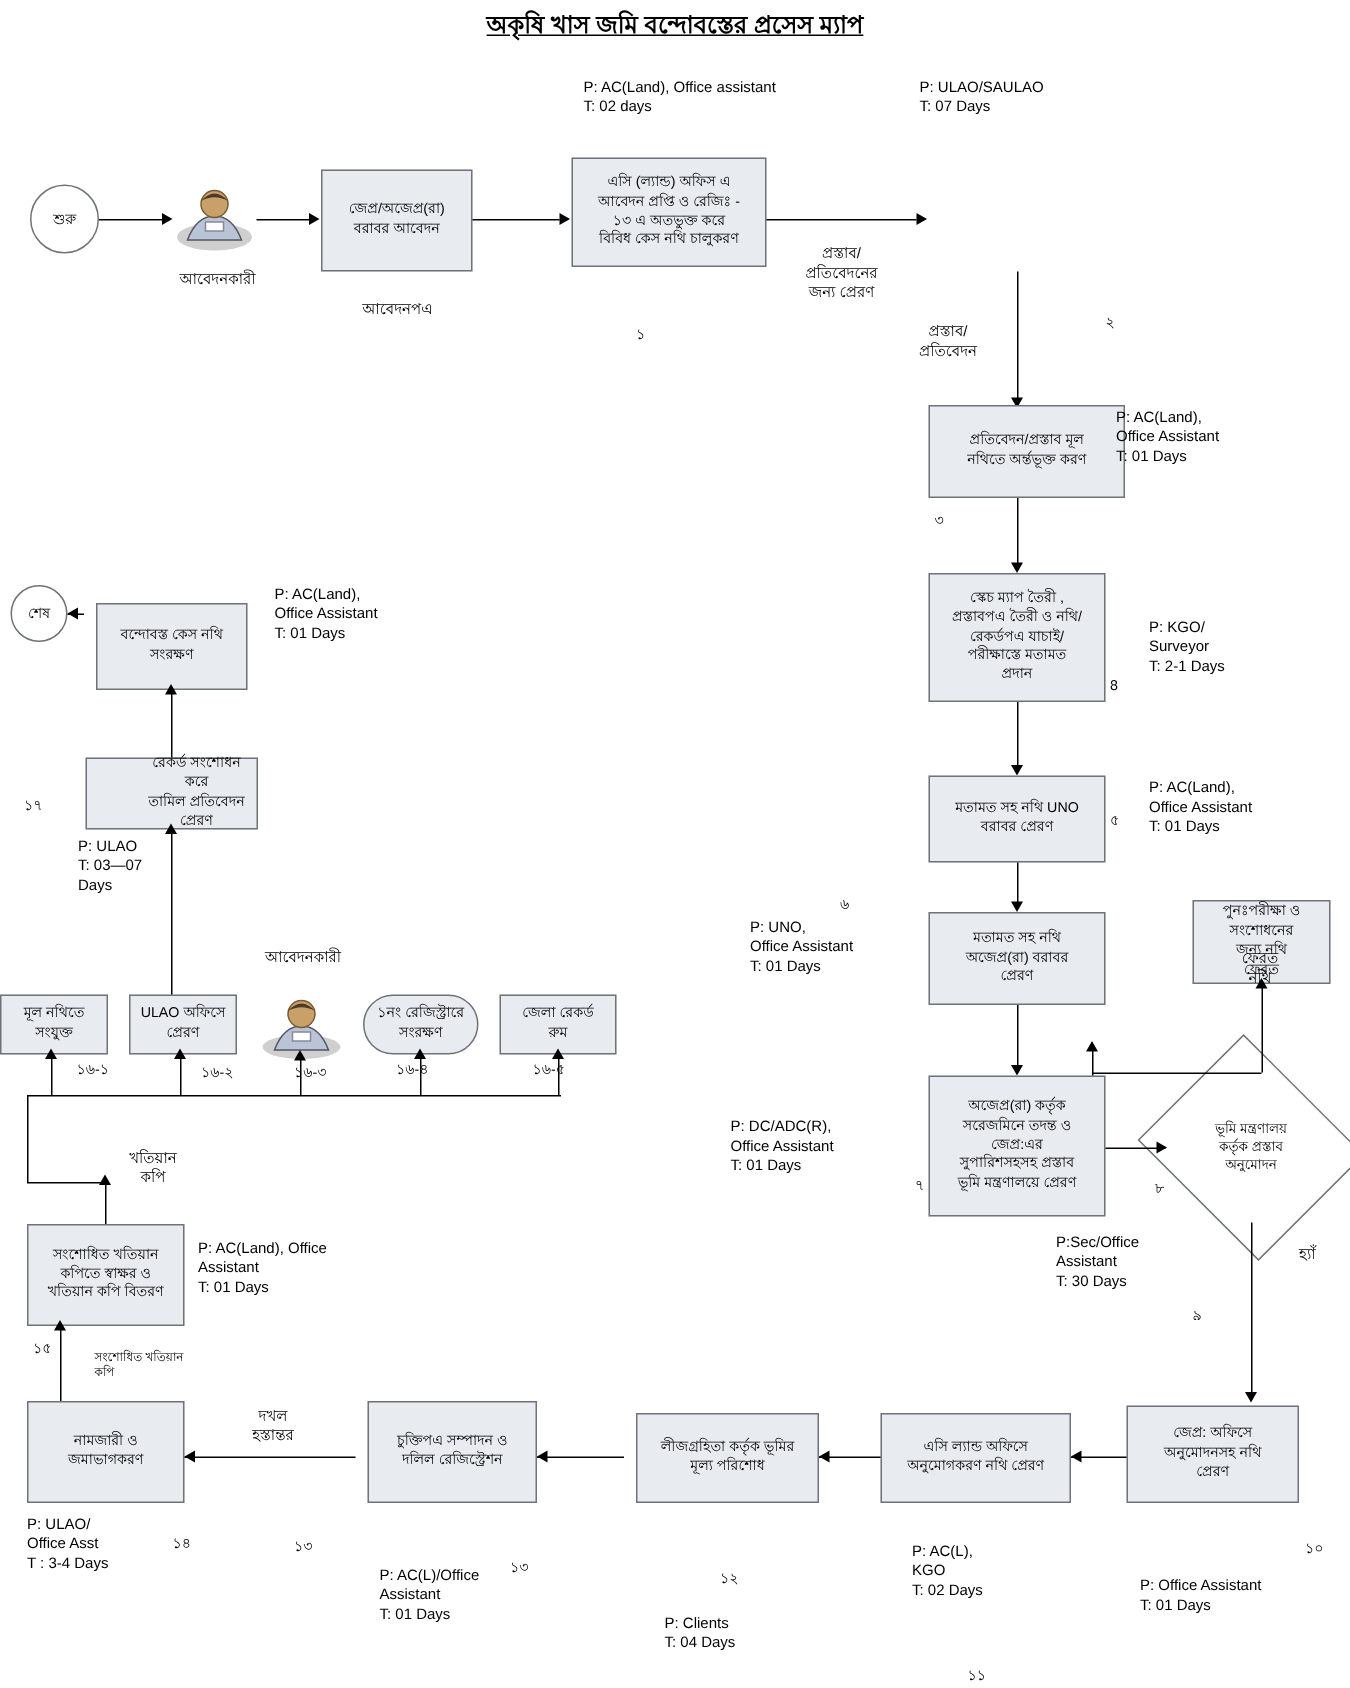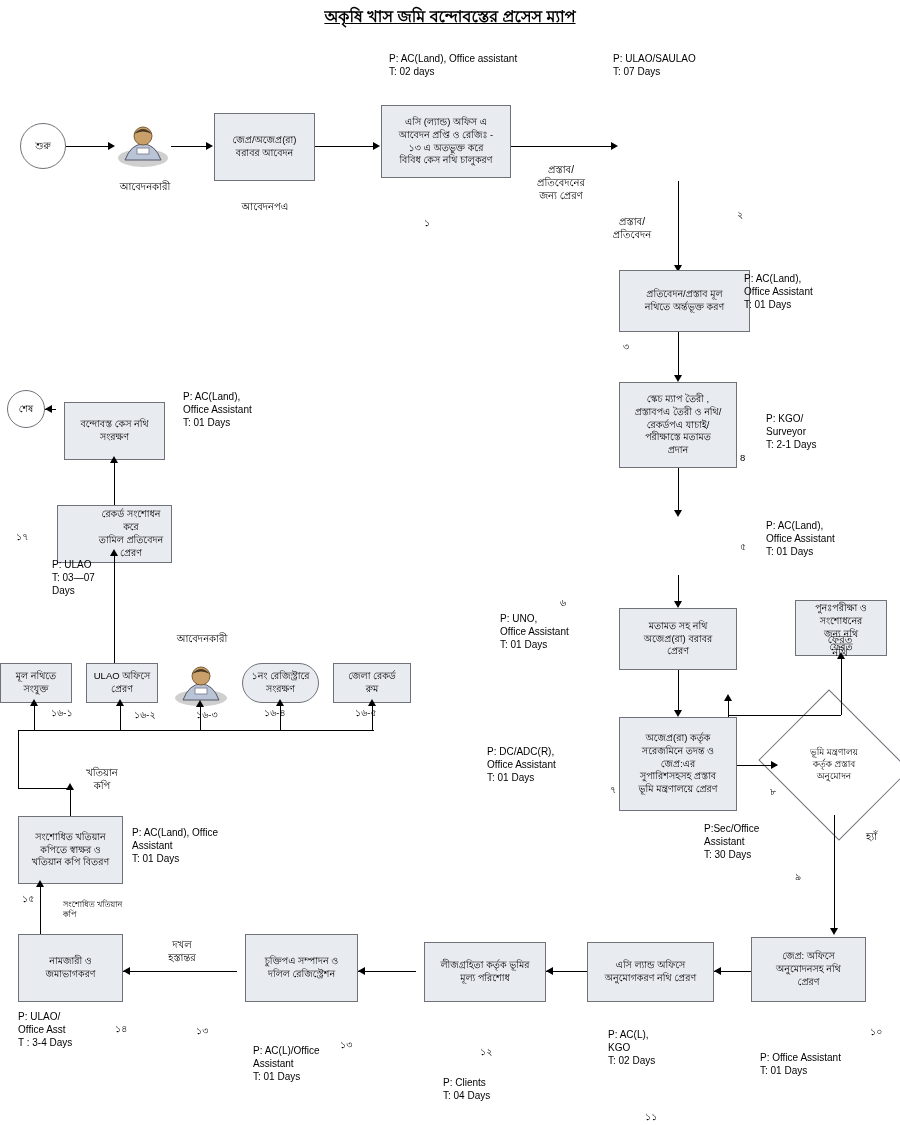--- a/index.html
+++ b/index.html
@@ -164,20 +164,22 @@
 পরীক্ষাস্তে মতামত
 প্রদান</div>
   <div class="num" style="left:740px;top:452px;">8</div>
   <div class="lbl" style="left:766px;top:412px;width:120px;">P: KGO/
     Surveyor
 T: 2-1 Days</div>
 
   <div class="ln lnv" style="left:678px;top:468px;height:47px;"></div>
   <div class="arrow ar-d" style="left:674px;top:510px;"></div>
 
+  <div class="box" style="left:619px;top:517px;width:118px;height:58px;">মতামত সহ নথি UNO
+বরাবর প্রেরণ</div>
   <div class="lbl" style="left:766px;top:519px;width:130px;">P: AC(Land),
    Office Assistant
 T:  01 Days</div>
   <div class="num" style="left:740px;top:540px;">৫</div>
 
   <div class="ln lnv" style="left:678px;top:575px;height:31px;"></div>
   <div class="arrow ar-d" style="left:674px;top:601px;"></div>
 
   <div class="box" style="left:619px;top:608px;width:118px;height:62px;">মতামত সহ নথি
 অজেপ্র(রা) বরাবর
@@ -332,21 +334,21 @@
   <div class="arrow ar-u" style="left:30px;top:699px;"></div>
   <div class="ln lnv" style="left:120px;top:703px;height:27px;"></div>
   <div class="arrow ar-u" style="left:116px;top:699px;"></div>
   <div class="ln lnv" style="left:200px;top:705px;height:25px;"></div>
   <div class="arrow ar-u" style="left:196px;top:700px;"></div>
   <div class="ln lnv" style="left:280px;top:703px;height:27px;"></div>
   <div class="arrow ar-u" style="left:276px;top:699px;"></div>
   <div class="ln lnv" style="left:372px;top:703px;height:27px;"></div>
   <div class="arrow ar-u" style="left:368px;top:699px;"></div>
 
-  <div class="box" style="left:57px;top:505px;width:115px;height:58px;padding-left:36px;">রেকর্ড সংশোধন করে
+  <div class="box" style="left:57px;top:505px;width:115px;height:48px;padding-left:36px;">রেকর্ড সংশোধন করে
 তামিল প্রতিবেদন প্রেরণ</div>
   <div class="num" style="left:16px;top:530px;">১৭</div>
   <div class="lbl" style="left:52px;top:558px;width:100px;">P: ULAO
 T: 03—07
 Days</div>
 
   <div class="ln lnv" style="left:114px;top:553px;height:110px;"></div>
   <div class="arrow ar-u" style="left:110px;top:549px;"></div>
 
   <div class="box" style="left:64px;top:402px;width:101px;height:58px;">বন্দোবস্ত  কেস নথি

